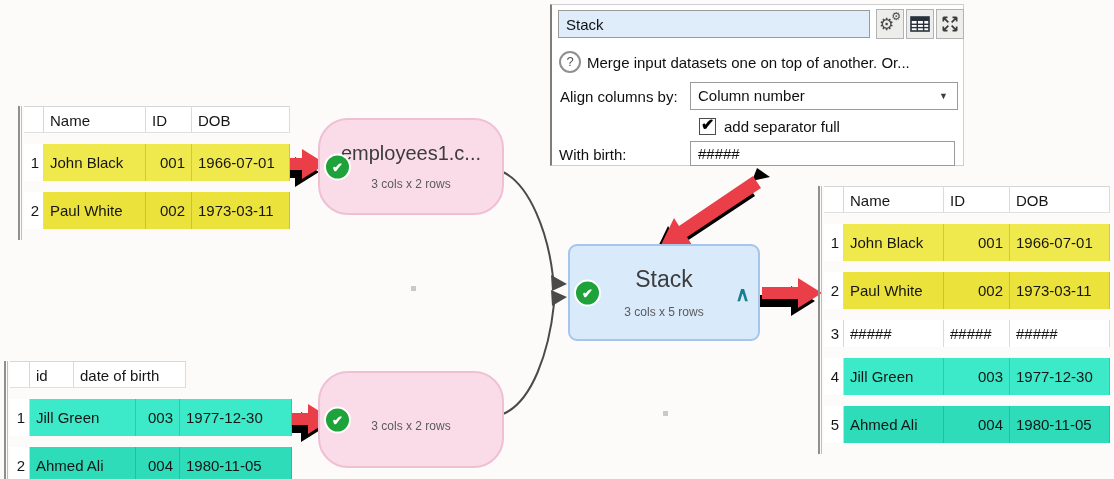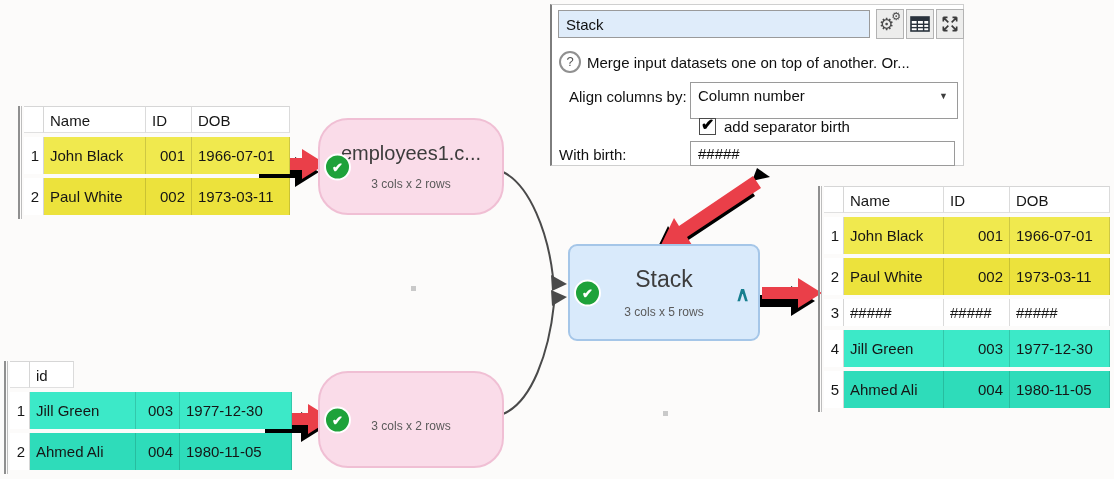--- a/index.html
+++ b/index.html
@@ -3,21 +3,21 @@
 <meta charset="utf-8">
 <style>
   html,body{margin:0;padding:0;}
   body{font-family:"Liberation Sans",sans-serif;background:#fdfcfb;}
   #stage{position:relative;width:1114px;height:479px;overflow:hidden;background:#fcfbfa;}
 
   
   .tblwrap{position:absolute;padding-left:6px;}
   .tblwrap::before{content:'';position:absolute;left:0;top:0;bottom:0;width:2px;background:#8f8f8f;}
   .tblwrap::after{content:'';position:absolute;left:3px;top:0;bottom:0;width:1px;background:#bdbdbd;}
-  .trow{display:flex;margin-bottom:4px;}
+  .trow{display:flex;margin-bottom:11px;}
   .tcell{height:37px;line-height:37px;font-size:15px;color:#161616;background:#fff;
          border-right:1px solid rgba(0,0,0,0.14);white-space:nowrap;overflow:hidden;
          padding:0;box-sizing:border-box;}
   .thead .tcell{height:27px;line-height:27px;background:#fff;border-top:1px solid #d6d6d6;border-bottom:1px solid #e0e0e0;}
   .short .tcell{height:27px;line-height:27px;}
   .rn{text-align:right;padding-right:4px;background:#fff !important;border-right:1px solid #d6d6d6;}
   .cname,.cdob{padding-left:6px;}
   .cid{padding-right:6px;padding-left:6px;}
   [data-table="input1"] .c0{width:20px}[data-table="input1"] .c1{width:102px}
   [data-table="input1"] .c2{width:46px}[data-table="input1"] .c3{width:98px}
@@ -58,23 +58,23 @@
   #btn-gear{left:324px;}
   #btn-grid{left:354px;}
   #btn-expand{left:384px;}
   .gearwrap{position:relative;width:22px;height:22px;}
   .gear-big{position:absolute;left:0;top:3px;font-size:17px;color:#4a4a4a;line-height:17px;}
   .gear-small{position:absolute;right:0;top:-2px;font-size:11px;color:#4a4a4a;line-height:11px;}
   #help-row{top:44px;height:26px;padding-left:7px;}
   .help-icon{width:18px;height:18px;border-radius:50%;border:2px solid #909090;color:#555;
              font-size:13px;line-height:18px;text-align:center;flex:0 0 auto;}
   .help-text{font-size:15px;color:#101010;margin-left:6px;white-space:nowrap;}
-  #align-row{top:77px;height:28px;padding-left:17px;}
+  #align-row{top:77px;height:28px;padding-left:8px;}
   .plabel{font-size:15px;color:#101010;white-space:nowrap;}
-  .dropdown{position:absolute;left:138px;top:0;width:268px;height:37px;border:1px solid #9a9a9a;
+  .dropdown{position:absolute;left:138px;top:0;width:268px;height:28px;border:1px solid #9a9a9a;
             background:#fff;box-sizing:border-box;font-size:15px;color:#101010;line-height:26px;
             padding-left:7px;}
   .dd-arrow{position:absolute;right:9px;top:9px;font-size:9px;color:#3d3d3d;line-height:9px;}
   #check-row{top:110px;height:22px;padding-left:147px;}
   .checkbox{width:17px;height:17px;background:#fff;border:1px solid #4a4a4a;box-sizing:border-box;
             text-align:center;flex:0 0 auto;position:relative;}
   .checkbox span{position:absolute;left:1px;top:-4px;font-size:16px;color:#000;font-weight:bold;}
   .check-label{font-size:15px;color:#101010;margin-left:8px;white-space:nowrap;}
   #value-row{top:136px;height:26px;padding-left:7px;}
   .txt-input{position:absolute;left:138px;top:0;width:265px;height:25px;border:1px solid #9a9a9a;
@@ -144,20 +144,21 @@
         <div class="tcell c1 cname" style="background: rgb(236, 226, 60);">Paul White</div>
         <div class="tcell c2 cid" style="background: rgb(236, 226, 60); text-align: right;">002</div>
         <div class="tcell c3 cdob" style="background: rgb(236, 226, 60);">1973-03-11</div>
       </div>
     </div>
 
   <div id="tbl-input2" class="tblwrap" data-table="input2">
       <div class="trow thead">
         <div class="tcell c0 rn"></div>
         <div class="tcell c2 cid">id</div>
+        <div class="tcell c3 cdob">date of birth</div>
       </div>
       <div class="trow">
         <div class="tcell c0 rn">1</div>
         <div class="tcell c1 cname" style="background: rgb(60, 233, 200);">Jill Green</div>
         <div class="tcell c2 cid" style="background: rgb(60, 233, 200); text-align: right;">003</div>
         <div class="tcell c3 cdob" style="background: rgb(60, 233, 200);">1977-12-30</div>
       </div>
       <div class="trow">
         <div class="tcell c0 rn">2</div>
         <div class="tcell c1 cname" style="background: rgb(46, 220, 186);">Ahmed Ali</div>
@@ -263,21 +264,21 @@
       <div class="dropdown">
         <span>Column number</span>
         <span class="dd-arrow">▼</span>
       </div>
     </div>
 
     <div id="check-row" class="prow">
       <span class="checkbox">
           <span>✔</span>
         </span>
-      <span class="check-label">add separator birth</span>
+      <span class="check-label">add separator full</span>
     </div>
 
     <div id="value-row" class="prow">
       <span class="plabel">With birth:</span>
       <div class="txt-input">#####</div>
     </div>
   </div>
 
 </div>
 

